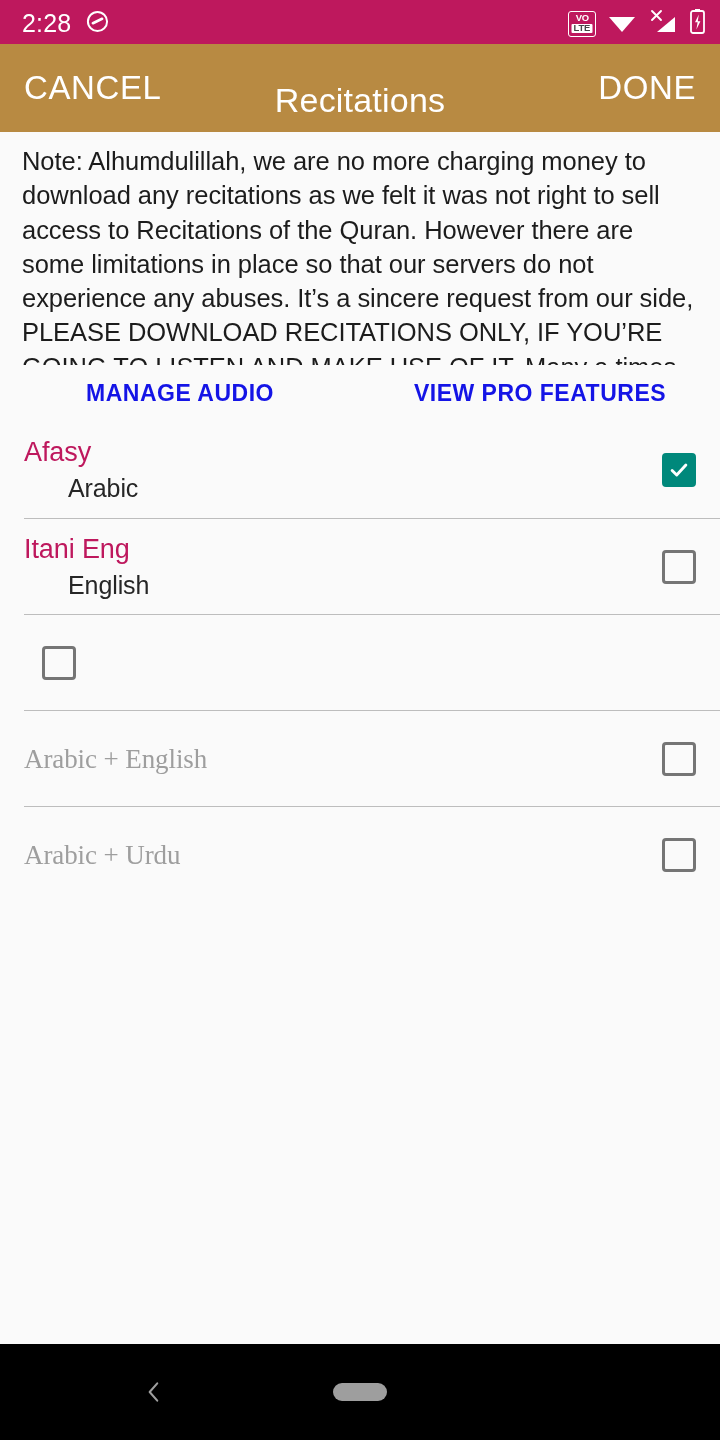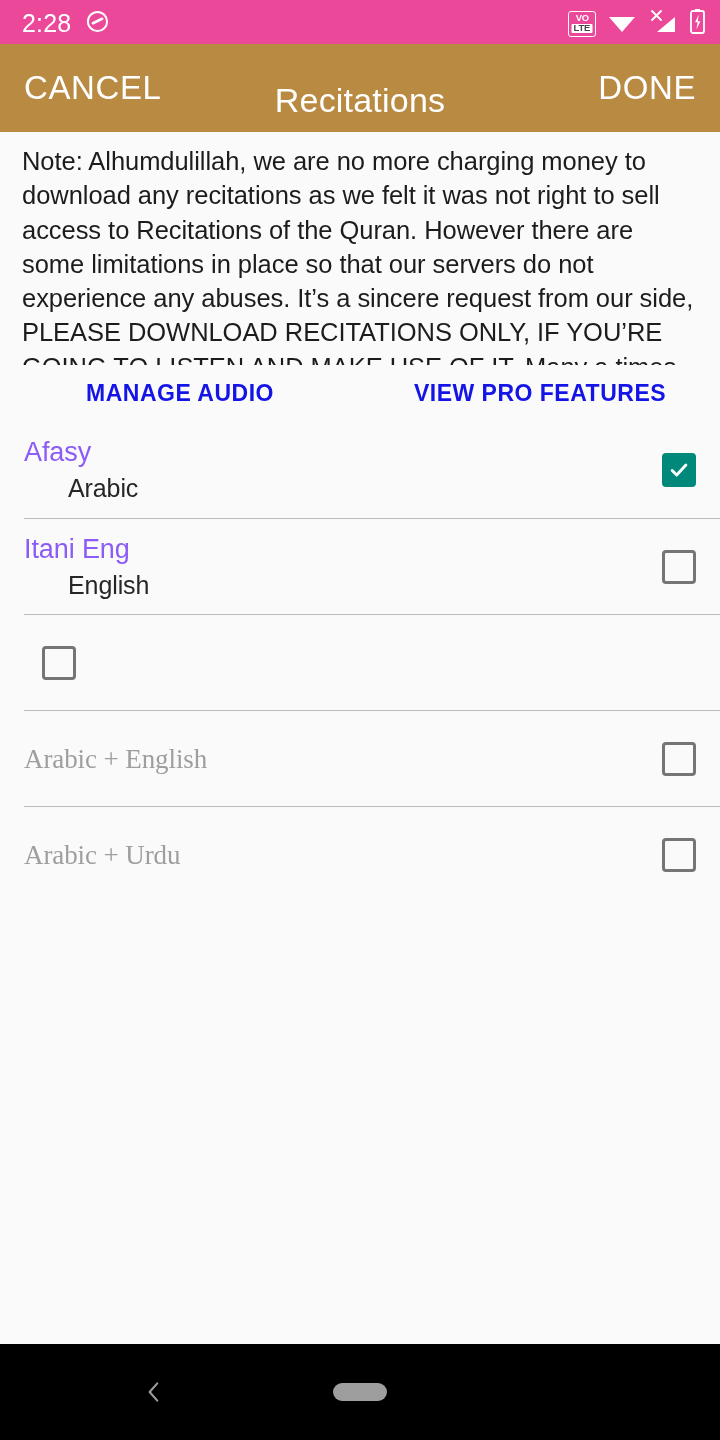--- a/index.html
+++ b/index.html
@@ -21,21 +21,21 @@
     height: 1440px;
     display: flex;
     flex-direction: column;
     background: #fafafa;
   }
 
   
   .status-bar {
     height: 44px;
     flex: 0 0 44px;
-    background: #ec4899;
+    background: #be185d;
     display: flex;
     align-items: center;
     padding: 3px 14px 0 22px;
     box-sizing: border-box;
     color: #ffffff;
   }
   .status-left {
     display: flex;
     align-items: center;
     gap: 14px;
@@ -179,21 +179,21 @@
     height: 1px;
     background: #bdbdbd;
   }
   .row-text {
     flex: 1 1 auto;
     padding: 14px 0;
     min-width: 0;
   }
   .row-title {
     font-size: 27px;
-    color: #8b5cf6;
+    color: #be185d;
     line-height: 1.2;
     letter-spacing: -0.1px;
   }
   .row-sub {
     font-size: 25px;
     color: #262626;
     line-height: 1.25;
     margin-top: 5px;
     letter-spacing: -0.1px;
     margin-left: 44px;

